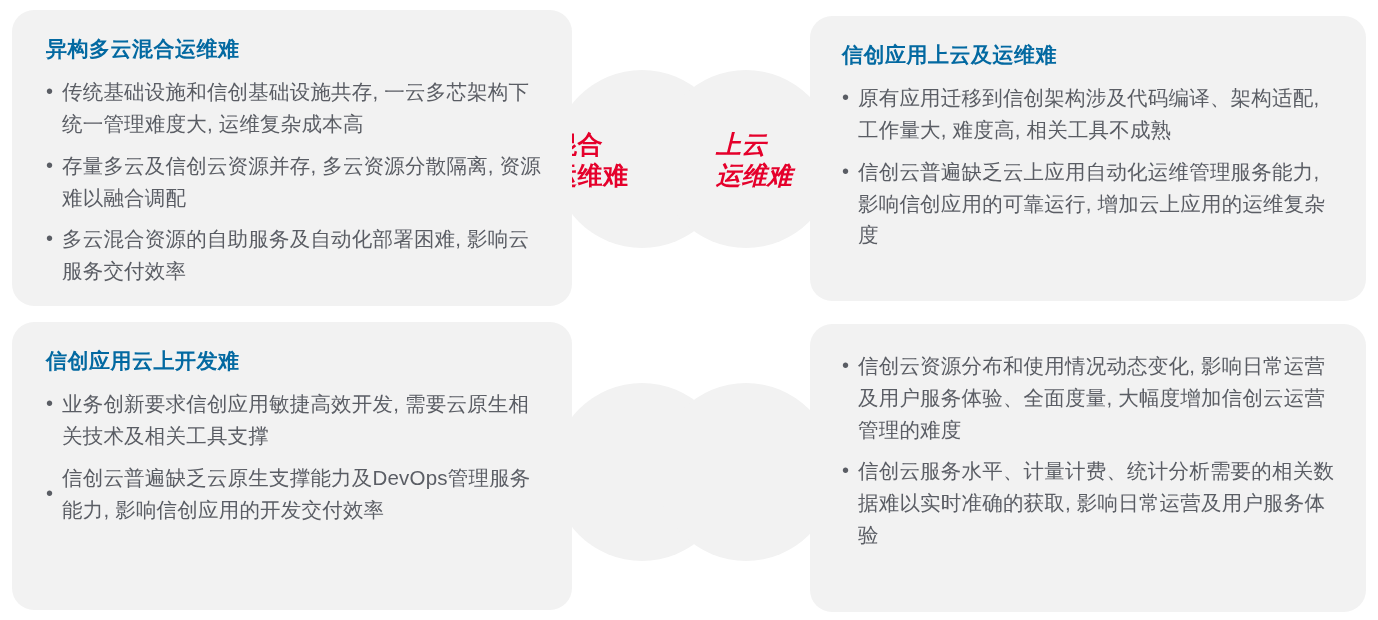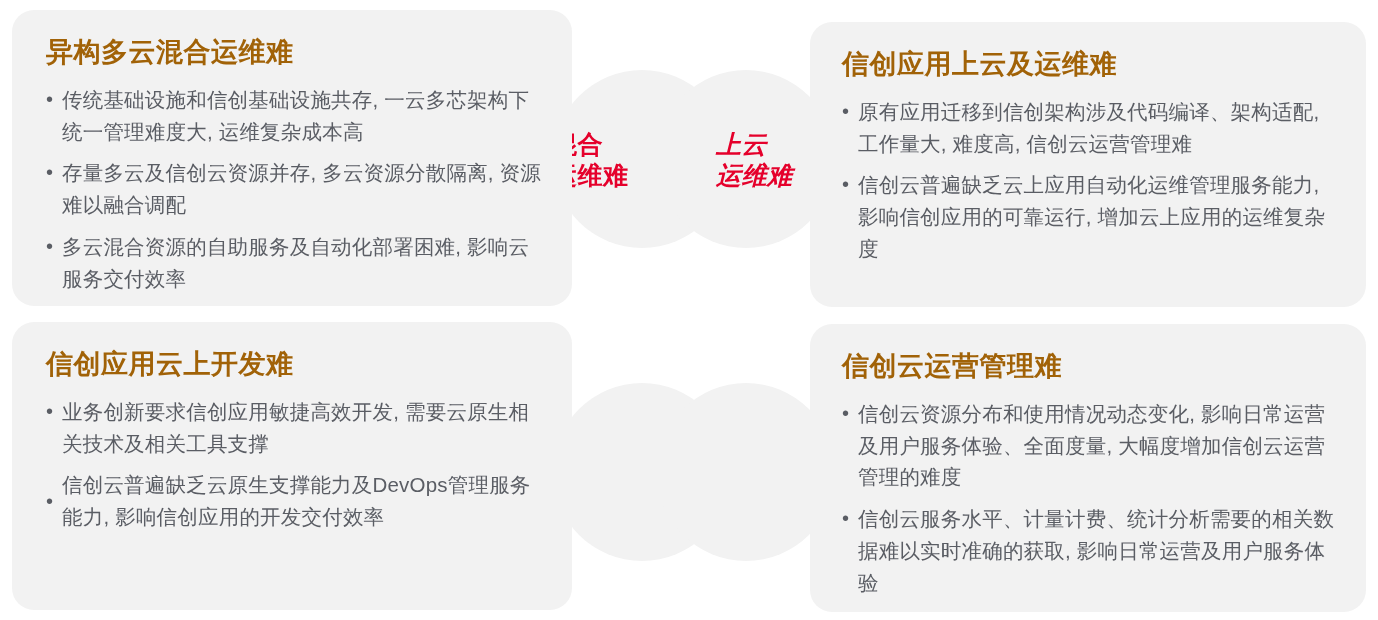--- a/index.html
+++ b/index.html
@@ -71,23 +71,23 @@
     position: absolute;
     background: #f2f2f2;
     border-radius: 22px;
     z-index: 2;
     box-sizing: border-box;
   }
   .panel-inner {
     padding: 26px 30px 20px 34px;
   }
   .panel-title {
-    color: #a16207;
+    color: #0369a1;
     font-weight: 700;
-    font-size: 27px;
+    font-size: 21px;
     line-height: 1.25;
     margin: 0 0 14px 0;
     letter-spacing: 0.5px;
   }
   .bullets {
     list-style: none;
     margin: 0;
     padding: 0;
   }
   .bullet {
@@ -110,21 +110,21 @@
   .bullet .dot.mid-align {
     align-self: center;
   }
   .bullet .btext {
     flex: 1 1 auto;
     white-space: pre-line;
   }
 
   
   #panel-tl { left: 12px;  top: 10px;  width: 560px; height: 296px; }
-  #panel-tr { left: 810px; top: 22px;  width: 556px; height: 285px; }
+  #panel-tr { left: 810px; top: 16px;  width: 556px; height: 285px; }
   #panel-bl { left: 12px;  top: 322px; width: 560px; height: 288px; }
   #panel-br { left: 810px; top: 324px; width: 556px; height: 288px; }
 
   #panel-tr .panel-inner,
   #panel-br .panel-inner { padding-left: 32px; }
 </style>
 </head>
 <body>
 
 <div id="stage">
@@ -166,21 +166,21 @@
       </ul>
     </div>
   </div>
 
   <div class="panel" id="panel-tr">
     <div class="panel-inner">
       <h2 class="panel-title">信创应用上云及运维难</h2>
       <ul class="bullets">
         <li class="bullet">
           <span class="dot">•</span>
-          <span class="btext">原有应用迁移到信创架构涉及代码编译、架构适配, 工作量大, 难度高, 信创云运营管理难</span>
+          <span class="btext">原有应用迁移到信创架构涉及代码编译、架构适配, 工作量大, 难度高, 相关工具不成熟</span>
         </li>
         <li class="bullet">
           <span class="dot">•</span>
           <span class="btext">信创云普遍缺乏云上应用自动化运维管理服务能力, 影响信创应用的可靠运行, 增加云上应用的运维复杂度</span>
         </li>
       </ul>
     </div>
   </div>
 
   <div class="panel" id="panel-bl">
@@ -194,21 +194,20 @@
         <li class="bullet">
           <span class="dot mid-align">•</span>
           <span class="btext">信创云普遍缺乏云原生支撑能力及DevOps管理服务能力, 影响信创应用的开发交付效率</span>
         </li>
       </ul>
     </div>
   </div>
 
   <div class="panel" id="panel-br">
     <div class="panel-inner">
-      <h2 class="panel-title">信创云运营管理难</h2>
       <ul class="bullets">
         <li class="bullet">
           <span class="dot">•</span>
           <span class="btext">信创云资源分布和使用情况动态变化, 影响日常运营及用户服务体验、全面度量, 大幅度增加信创云运营管理的难度</span>
         </li>
         <li class="bullet">
           <span class="dot">•</span>
           <span class="btext">信创云服务水平、计量计费、统计分析需要的相关数据难以实时准确的获取, 影响日常运营及用户服务体验</span>
         </li>
       </ul>

